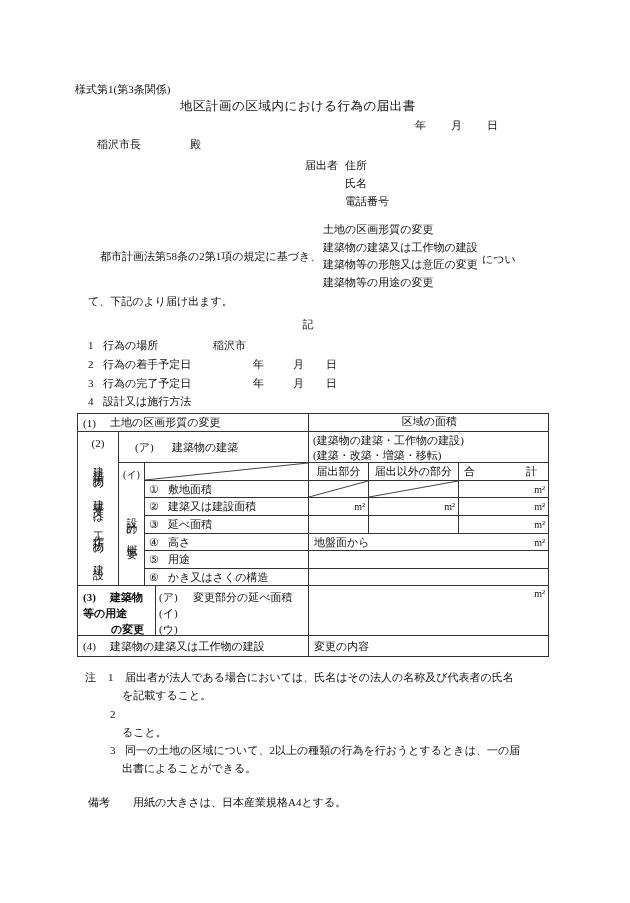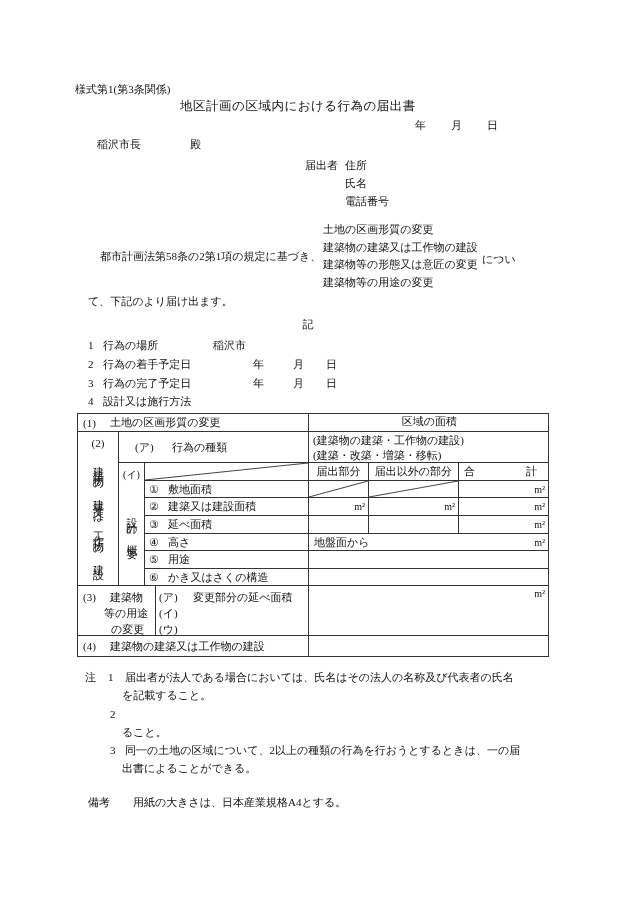--- a/index.html
+++ b/index.html
@@ -35,21 +35,21 @@
   .twoLine{display:block;line-height:15px;padding:1px 0 12px 4px;}
   .diag-svg{position:absolute;left:0;top:0;width:100%;height:100%;display:block;}
   .vwrap{display:block;text-align:center;padding:0;}
   .vhead{display:block;text-align:center;margin-top:5px;}
   .vtext{
     display:inline-block;writing-mode:vertical-lr;text-orientation:upright;
     letter-spacing:5px;line-height:15px;margin-top:3px;
   }
   .v14{height:118px;}
   .v5{height:84px;}
-  .cell3l{display:block;line-height:16px;padding:3px 0 0 5px;}
+  .cell3l{display:block;line-height:16px;padding:3px 0 0 5px;font-weight:bold;}
   .cell3m{display:block;line-height:16px;padding:3px 0 0 3px;}
   .topright{display:flex;align-items:flex-start;justify-content:flex-end;padding:2px 3px 0 0;}
 </style>
 </head>
 <body>
 
 <div class="page">
 
   <div class="abs" style="left:75px;top:83px;">様式第1(第3条関係)</div>
   <div class="abs title" style="left:78px;top:100px;width:440px;">地区計画の区域内における行為の届出書</div>
@@ -108,21 +108,21 @@
       <span class="unit">m²</span>
     </div>
 
     <div class="vwrap" style="grid-column:1;grid-row:2/10;">
       <span class="vhead">(2)</span>
       <span class="vtext v14">建築物の建築又は工作物の建設</span>
     </div>
 
     <div class="c" style="grid-column:2/5;grid-row:2;padding-left:16px;">
       <span class="tno" style="width:37px;">(ア)</span>
-      <span>行為の種類</span>
+      <span>建築物の建築</span>
     </div>
     <div class="twoLine no-r" style="grid-column:5/8;grid-row:2;">
       <div>(建築物の建築・工作物の建設)</div>
       <div>(建築・改築・増築・移転)</div>
     </div>
 
     <div class="vwrap" style="grid-column:2;grid-row:3/10;">
       <span class="vhead" style="font-size:10px;">(イ)</span>
       <span class="vtext v5">設計の概要</span>
     </div>
@@ -187,34 +187,35 @@
     <div class="no-r" style="grid-column:5/8;grid-row:8;"></div>
 
     <div class="c" style="grid-column:3/5;grid-row:9;padding-left:4px;">
       <span class="cno">⑥</span>
       <span>かき又はさくの構造</span>
     </div>
     <div class="no-r" style="grid-column:5/8;grid-row:9;"></div>
 
     <div class="cell3l" style="grid-column:1/4;grid-row:10;">
       <div><span class="tno">(3)</span><span>建築物</span></div>
-      <div style="margin-left:21px;">等の用途</div>
+      <div style="">等の用途</div>
       <div style="margin-left:28px;">の変更</div>
     </div>
     <div class="cell3m" style="grid-column:4;grid-row:10;">
       <div><span class="tno" style="width:34px;">(ア)</span><span>変更部分の延べ面積</span></div>
       <div>(イ)</div>
       <div>(ウ)</div>
     </div>
     <div class="topright unit no-r" style="grid-column:5/8;grid-row:10;">m²</div>
 
     <div class="c no-b" style="grid-column:1/5;grid-row:11;">
       <span class="tno">(4)</span>
       <span>建築物の建築又は工作物の建設</span>
     </div>
+    <div class="c no-r no-b" style="grid-column:5/8;grid-row:11;">変更の内容</div>
   </div>
 
   <span class="abs" style="left:85px;top:671px;">注</span>
   <span class="abs" style="left:108px;top:671px;">1</span>
   <span class="abs" style="left:125px;top:671px;">届出者が法人である場合においては、氏名はその法人の名称及び代表者の氏名</span>
   <span class="abs" style="left:122px;top:689px;">を記載すること。</span>
 
   <span class="abs" style="left:110px;top:708px;">2</span>
   <span class="abs" style="left:122px;top:726px;">ること。</span>
 

